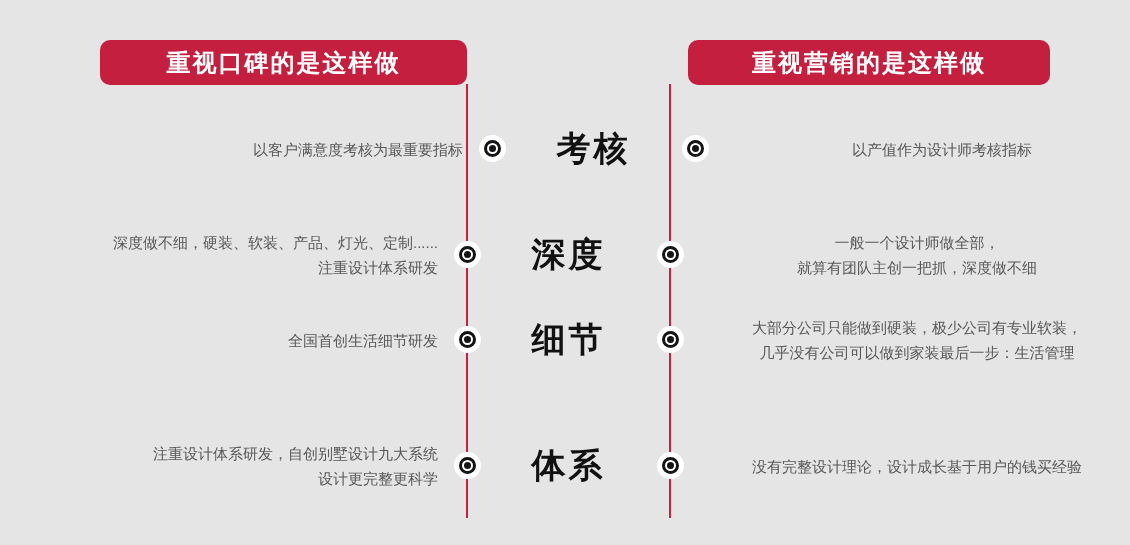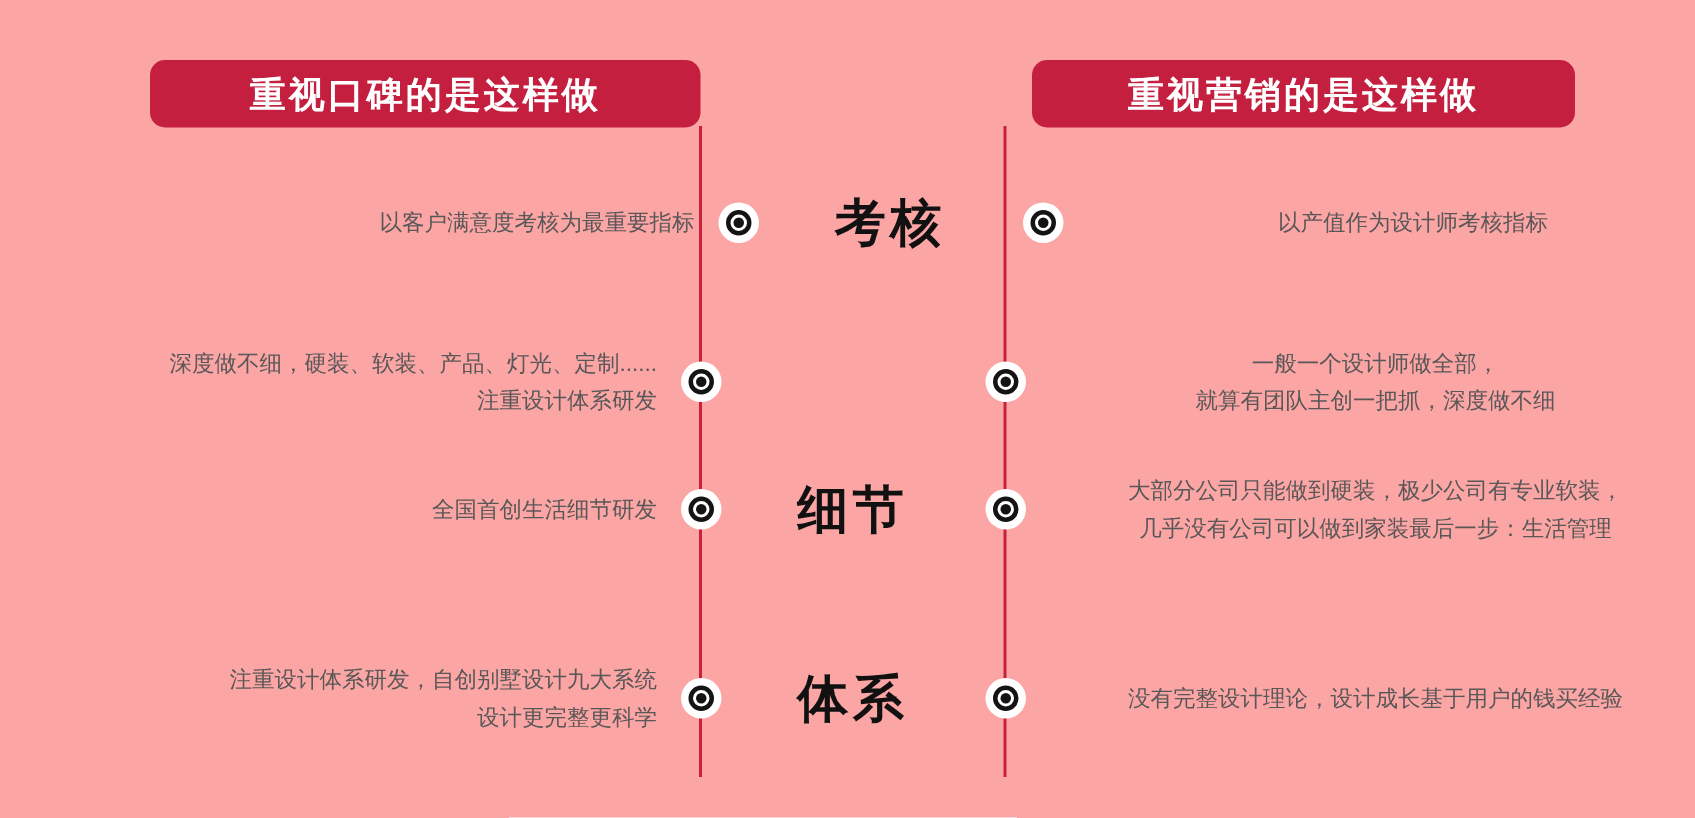--- a/index.html
+++ b/index.html
@@ -5,21 +5,21 @@
   html, body {
     margin: 0;
     padding: 0;
     background: #ffffff;
     font-family: "Liberation Sans", "DejaVu Sans", sans-serif;
   }
   .canvas {
     position: relative;
     width: 1130px;
     height: 545px;
-    background: #fca5a5;
+    background: #e5e5e5;
     overflow: hidden;
   }
   
   .banner {
     position: absolute;
     top: 40px;
     height: 45px;
     background: #C41F3E;
     border-radius: 10px;
     color: #ffffff;
@@ -133,20 +133,21 @@
   </div>
 
   <div class="row row-1">
     <div class="side-text left">
       <div>深度做不细，硬装、软装、产品、灯光、定制......</div>
       <div>注重设计体系研发</div>
     </div>
     <div class="bullet b-left">
         <span class="dot"></span>
       </div>
+    <div class="mid-label">深度</div>
     <div class="bullet b-right">
         <span class="dot"></span>
       </div>
     <div class="side-text right">
       <div>一般一个设计师做全部，</div>
       <div>就算有团队主创一把抓，深度做不细</div>
     </div>
   </div>
 
   <div class="row row-2">

